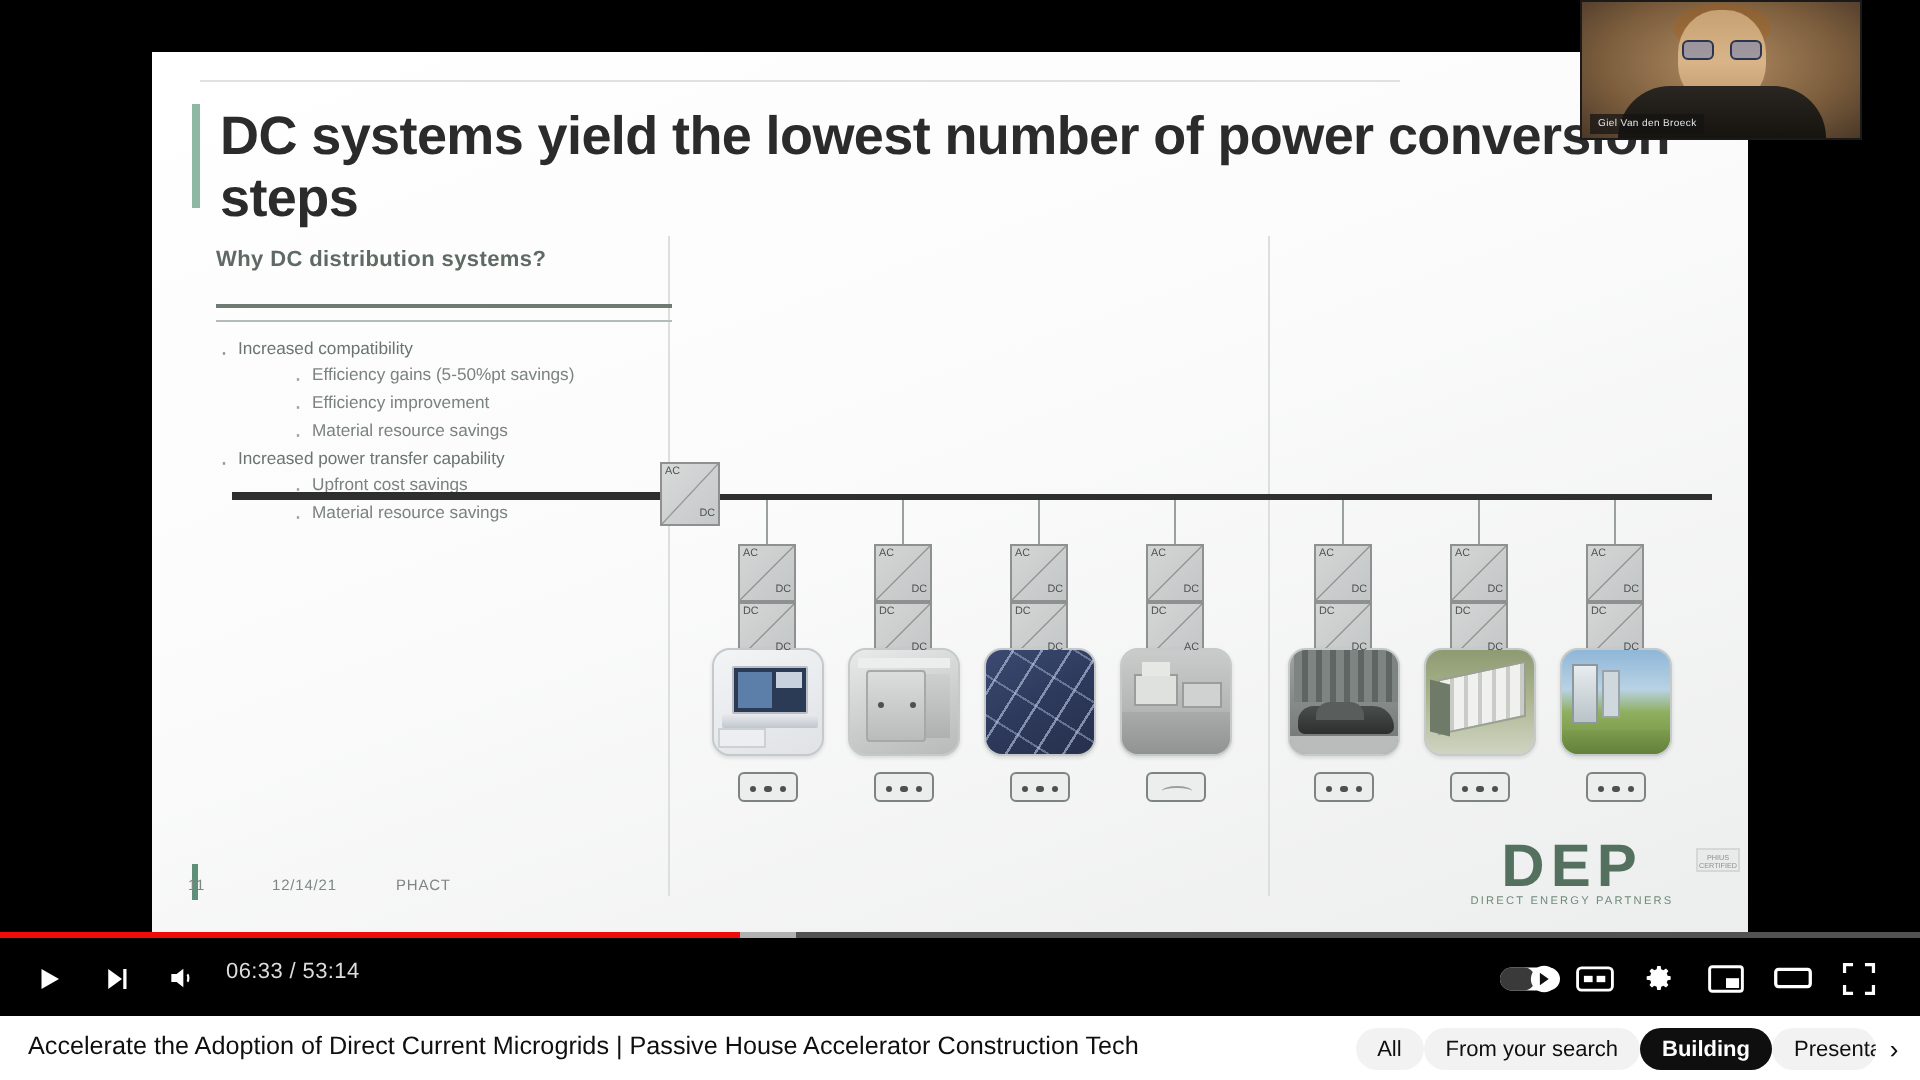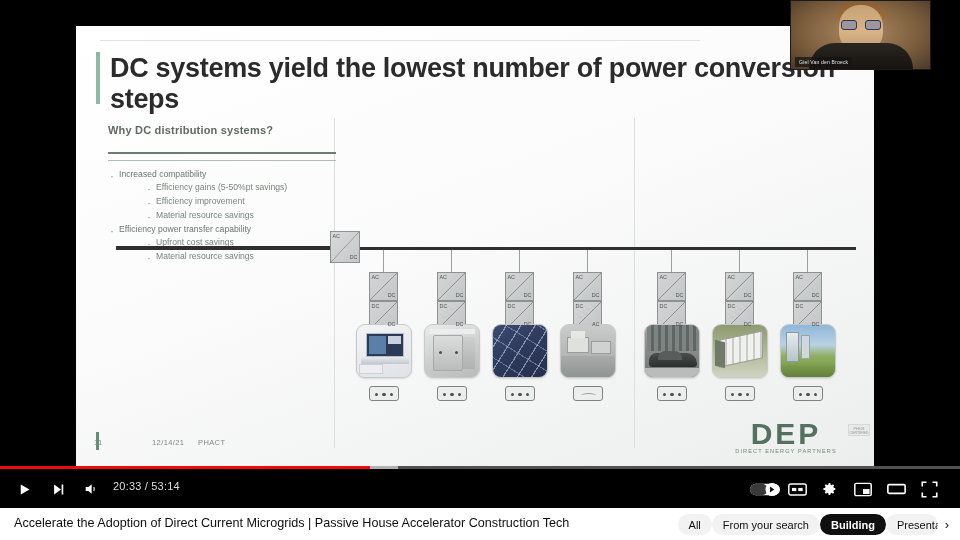--- a/index.html
+++ b/index.html
@@ -272,21 +272,21 @@
           <ul class="lvl1">
             <li>
               <span>Increased compatibility</span>
               <ul class="lvl2">
                 <li>Efficiency gains (5-50%pt savings)</li>
                 <li>Efficiency improvement</li>
                 <li>Material resource savings</li>
               </ul>
             </li>
             <li>
-              <span>Efficiency power transfer capability</span>
+              <span>Increased power transfer capability</span>
               <ul class="lvl2">
                 <li>Upfront cost savings</li>
                 <li>Material resource savings</li>
               </ul>
             </li>
           </ul>
         </div>
 
         <div class="bus-left-tail"></div>
         <div class="busbar"></div>
@@ -445,21 +445,21 @@
           <div style="position:absolute;left:0;top:40px;width:56px;height:14px;background:linear-gradient(180deg,#7d9c4d,#5e7c38);"></div>
         </div>
         <div class="plug" style="left:717px; top:360px;">
             <i></i>
             <i></i>
             <i></i>
           </div>
 
         <div class="foot-accent"></div>
         <div class="foot-txt" style="left:18px;">11</div>
-        <div class="foot-txt" style="left:76px;">12/14/21</div>
+        <div class="foot-txt" style="left:60px;">12/14/21</div>
         <div class="foot-txt" style="left:122px;margin-top:36px;">PHACT</div>
 
         <div class="dep-logo">
           <div class="dep-word">DEP</div>
           <div class="dep-sub">DIRECT ENERGY PARTNERS</div>
         </div>
         <div class="corner-mark">PHIUS<br>CERTIFIED</div>
       </div>
 
       <div class="pip">
@@ -493,21 +493,21 @@
             <path d="M5 4l11 8-11 8z"></path>
             <rect x="17" y="4" width="2.6" height="16"></rect>
           </svg>
       </div>
       <div class="ctrl" style="left:79px; width:24px;">
         <svg width="16" height="16" viewBox="0 0 24 24" fill="#fff">
             <path d="M4 9v6h4l5 4V5L8 9H4z"></path>
             <path d="M16 9.2c1 .8 1 4.8 0 5.6" stroke="#fff" stroke-width="1.7" fill="none"></path>
           </svg>
       </div>
-      <div class="time">20:33 / 53:14</div>
+      <div class="time">06:33 / 53:14</div>
 
       <div class="ctrl" style="left:748px; width:34px;">
         <svg width="30" height="15" viewBox="0 0 34 17">
           <rect x="0" y="2" width="34" height="13" rx="6.5" fill="#fff"></rect>
           <rect x="0" y="2" width="20" height="13" rx="6.5" fill="#3a3a3a"></rect>
           <circle cx="25" cy="8.5" r="7.5" fill="#fff"></circle>
           <path d="M22.6 5l5 3.5-5 3.5z" fill="#0f0f0f"></path>
         </svg>
       </div>
       <div class="ctrl" style="left:785px; width:24px;">

